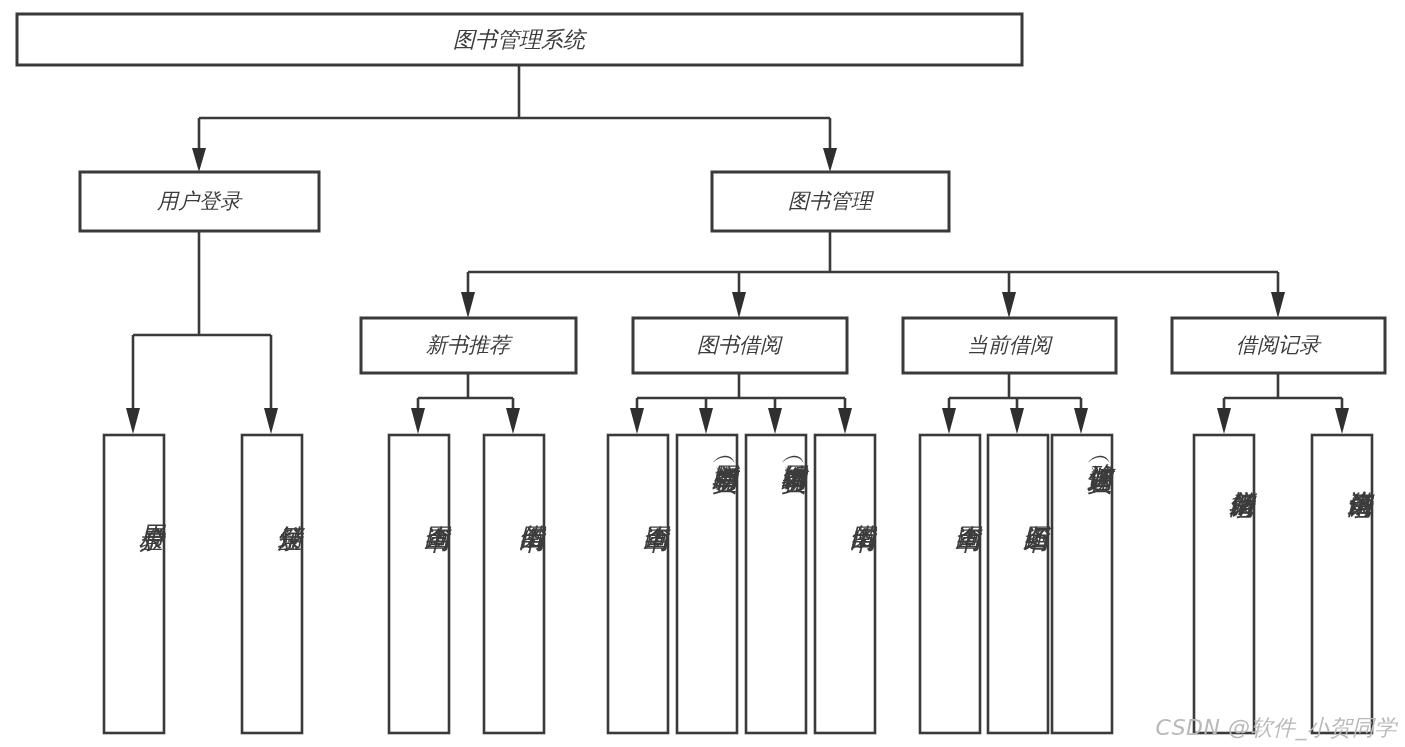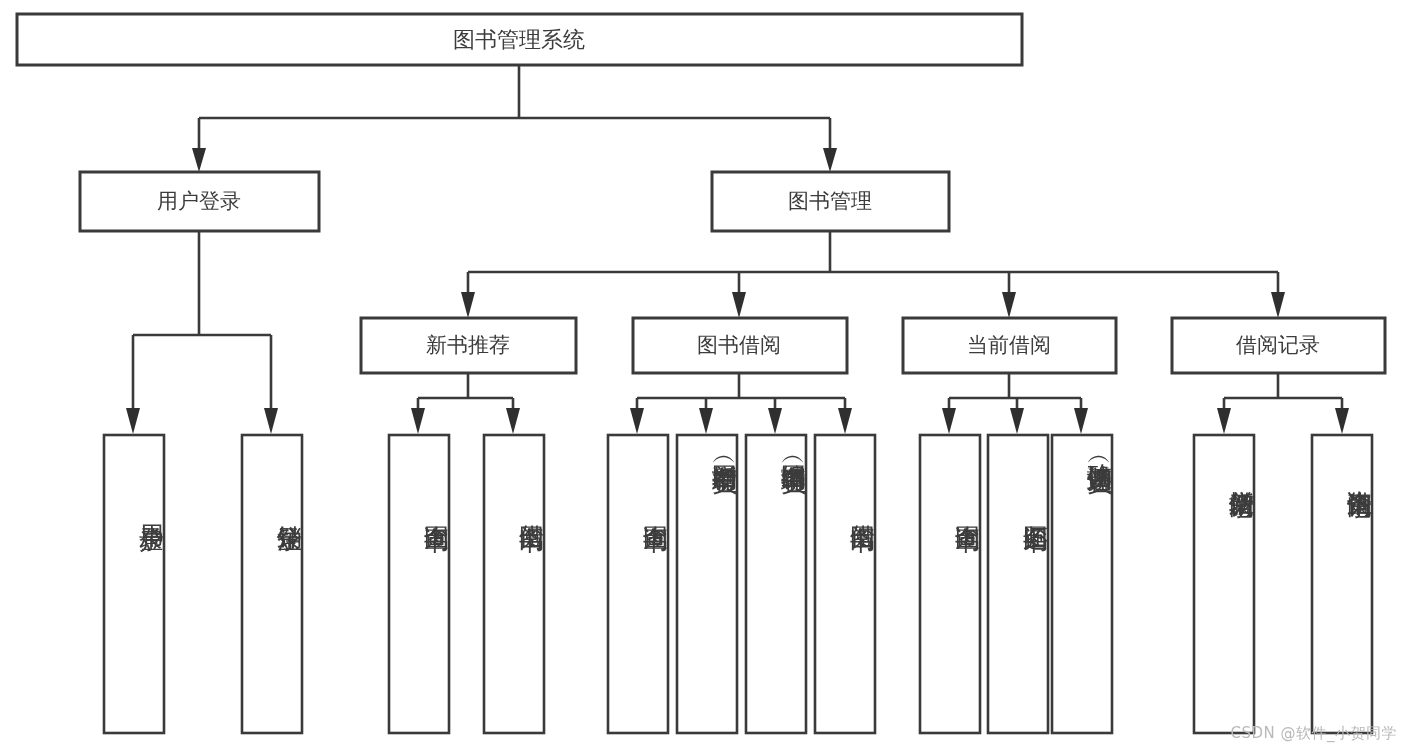--- a/index.html
+++ b/index.html
@@ -12,20 +12,21 @@
     height: 747px;
     font-family: "Liberation Sans", "DejaVu Sans", sans-serif;
     overflow: hidden;
     position: relative;
   }
   #diagram-root {
     position: absolute;
     left: 0; top: 0;
     width: 1405px;
     height: 747px;
+    font-style: italic;
   }
   svg.flow {
     display: block;
     width: 1405px;
     height: 747px;
   }
   .node-rect {
     fill: #ffffff;
     stroke: #3a3a3a;
     stroke-width: 3;
@@ -70,21 +71,21 @@
     display: flex;
     justify-content: flex-start;
     align-items: flex-start;
     pointer-events: none;
   }
   .watermark {
     position: absolute;
     right: 8px;
     bottom: 4px;
     font-family: "DejaVu Sans", "Liberation Sans", sans-serif;
-    font-size: 15px;
+    font-size: 22px;
     color: #b9b9b9;
     letter-spacing: 0.5px;
     white-space: nowrap;
   }
 </style>
 </head>
 <body>
 
 <div id="diagram-root">
 

